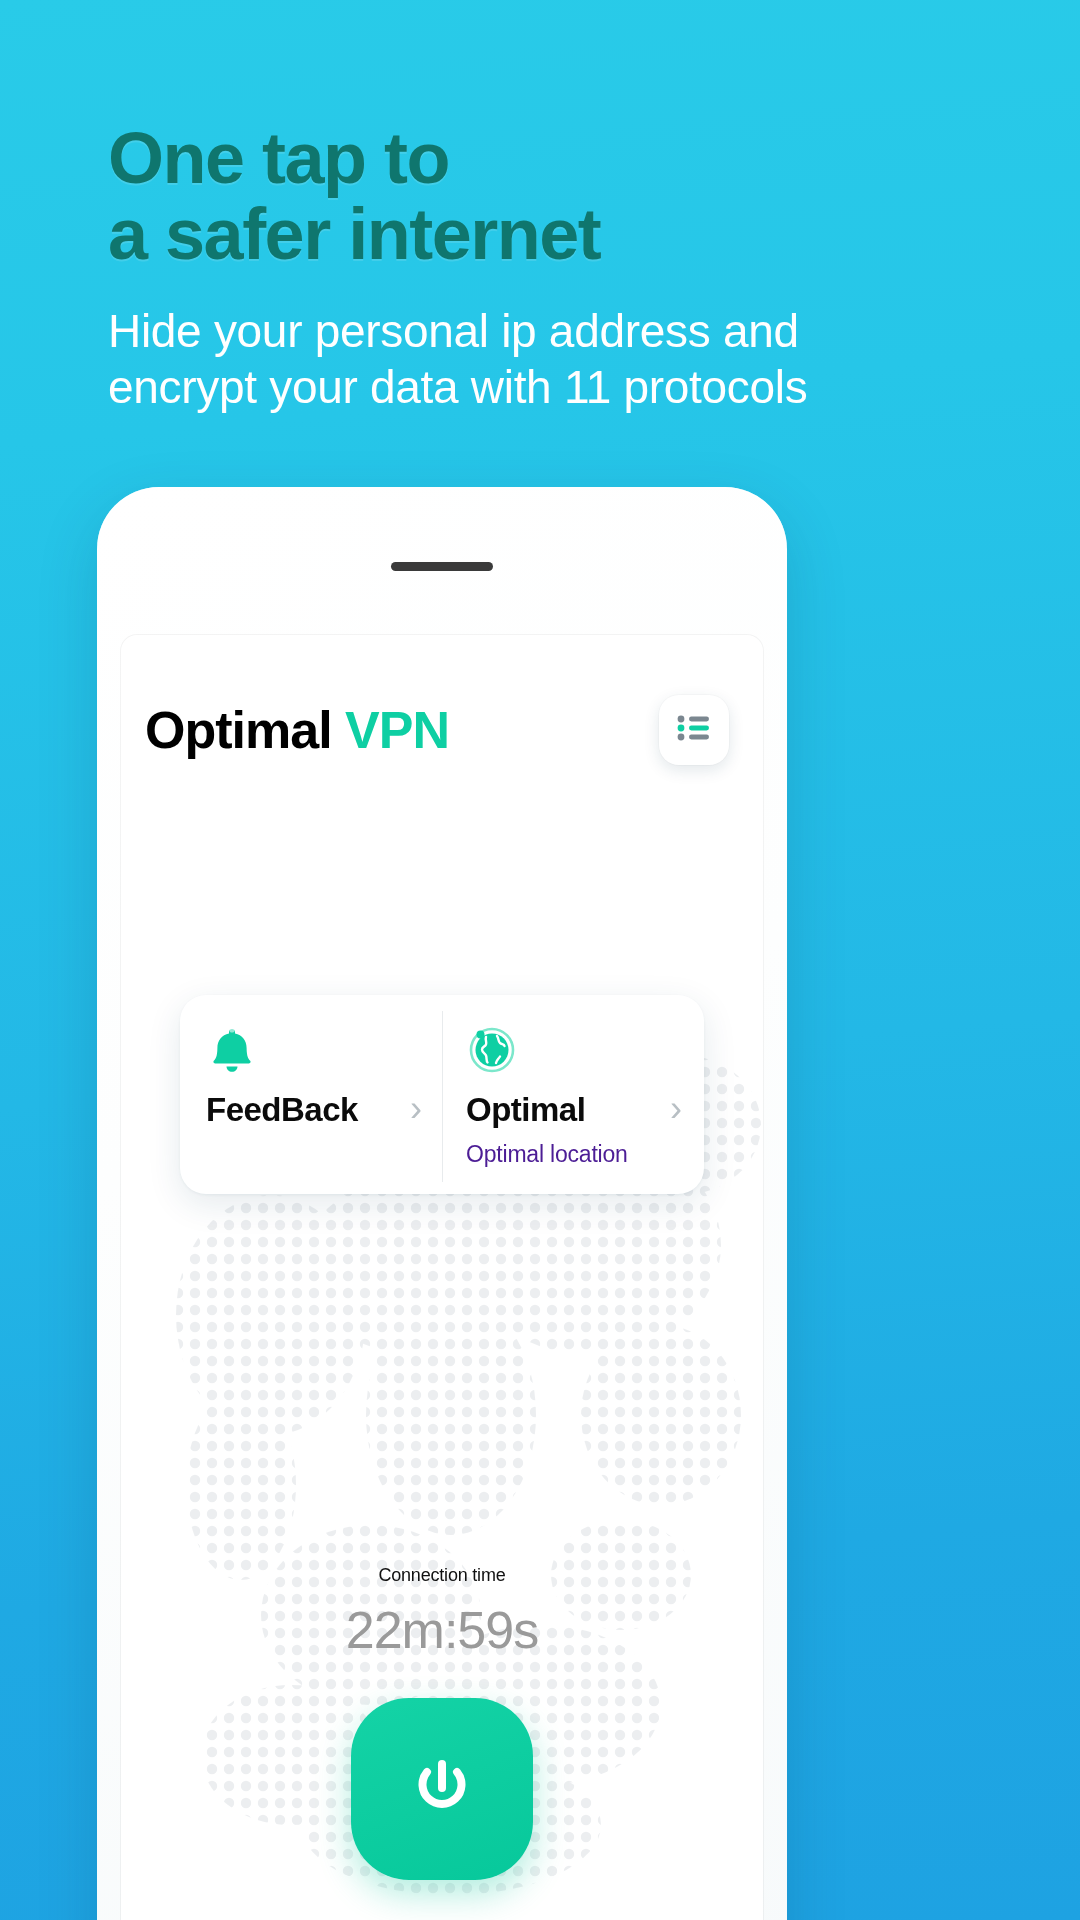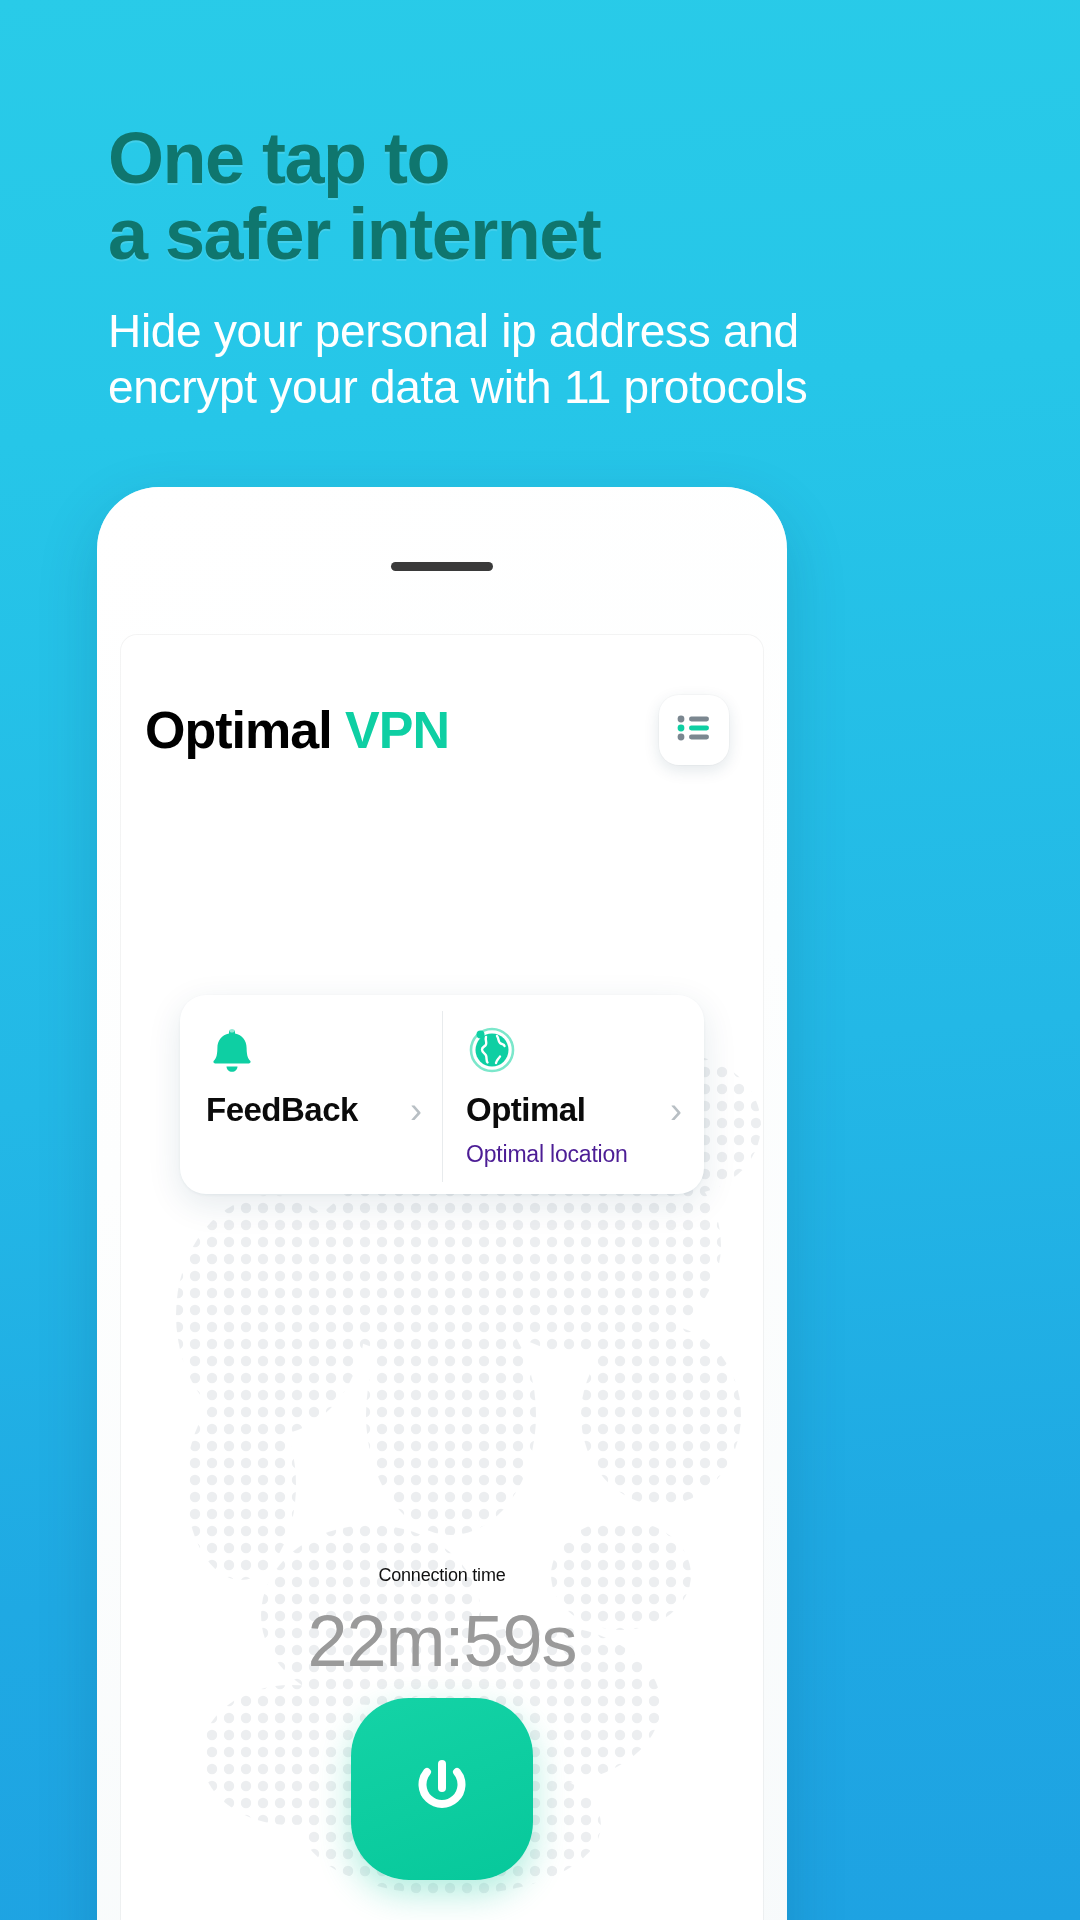--- a/index.html
+++ b/index.html
@@ -115,34 +115,34 @@
     display:flex;
     padding:28px 0 26px 0;
   }
   .qc-half { flex:1; position:relative; padding:0 22px; }
   .qc-half.left { padding-left:26px; }
   .qc-divider {
     position:absolute; left:50%; top:16px; bottom:12px;
     width:1px; background:#e8ebed;
   }
   .qc-icon { height:52px; display:flex; align-items:flex-start; }
-  .qc-row { display:flex; align-items:flex-end; justify-content:space-between; margin-top:16px; }
+  .qc-row { display:flex; align-items:flex-start; justify-content:space-between; margin-top:16px; }
   .qc-label { font-size:33px; font-weight:bold; color:#0b0b0b; letter-spacing:-0.5px; }
   .qc-chevron { color:#b8bfc4; font-size:36px; line-height:1; font-weight:normal; }
   .qc-sub { margin-top:12px; font-size:23px; color:#4c1d95; letter-spacing:-0.2px; }
 
   
   .conn {
     position:absolute;
     left:0; right:0;
     top:930px;
     text-align:center;
   }
   .conn-label { font-size:18px; color:#111111; letter-spacing:-0.2px; }
-  .conn-value { margin-top:14px; font-size:72px; color:#9a9a9a; letter-spacing:-1px; }
+  .conn-value { margin-top:14px; font-size:52px; color:#9a9a9a; letter-spacing:-1px; }
 
   
   .power-btn {
     position:absolute;
     left:50%;
     transform:translateX(-50%);
     top:1063px;
     width:182px; height:182px;
     border-radius:58px;
     background:linear-gradient(160deg,#14d3a6 0%,#07c89b 100%);

